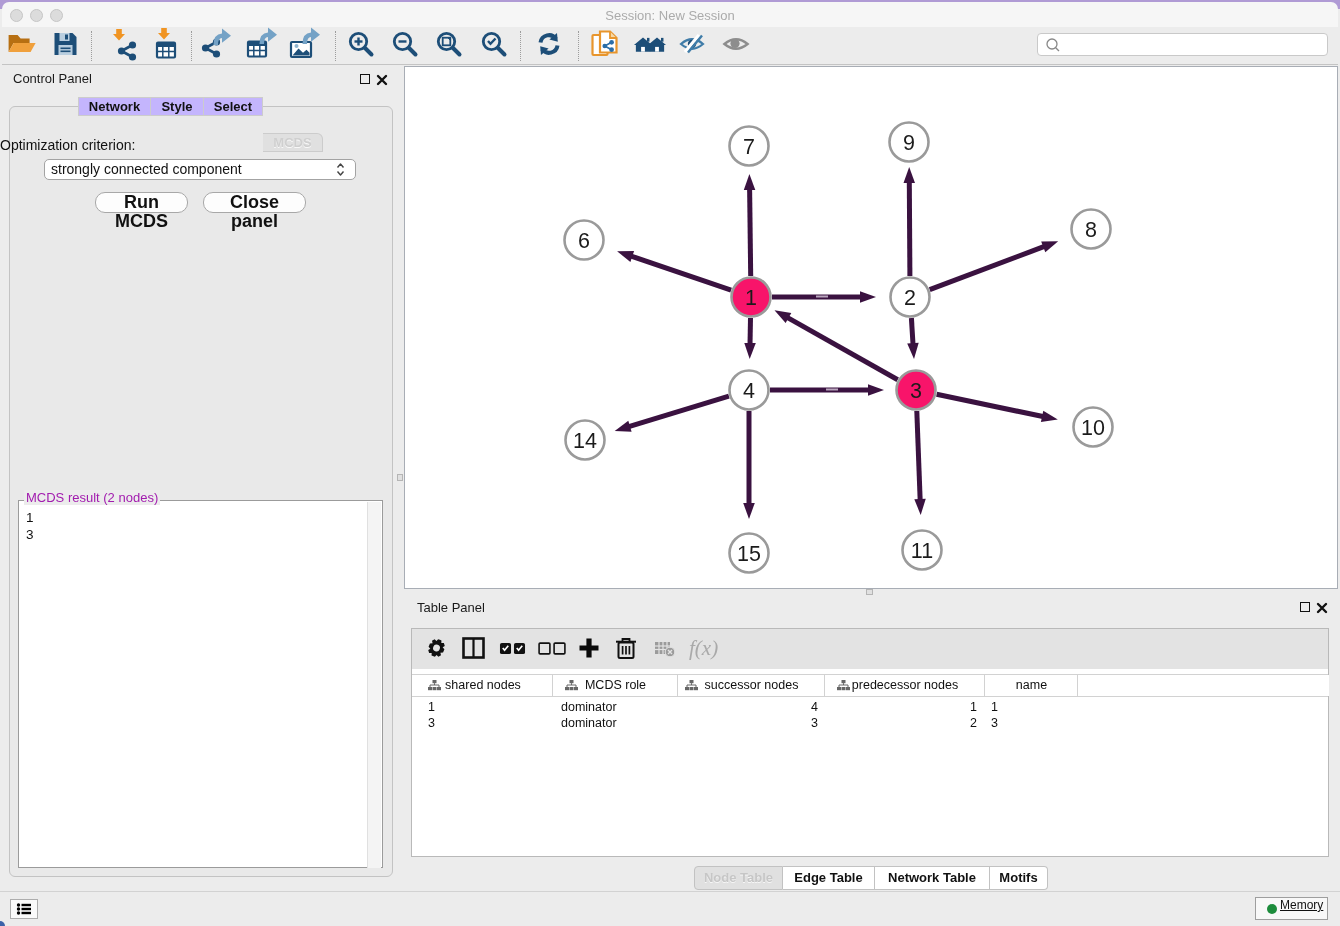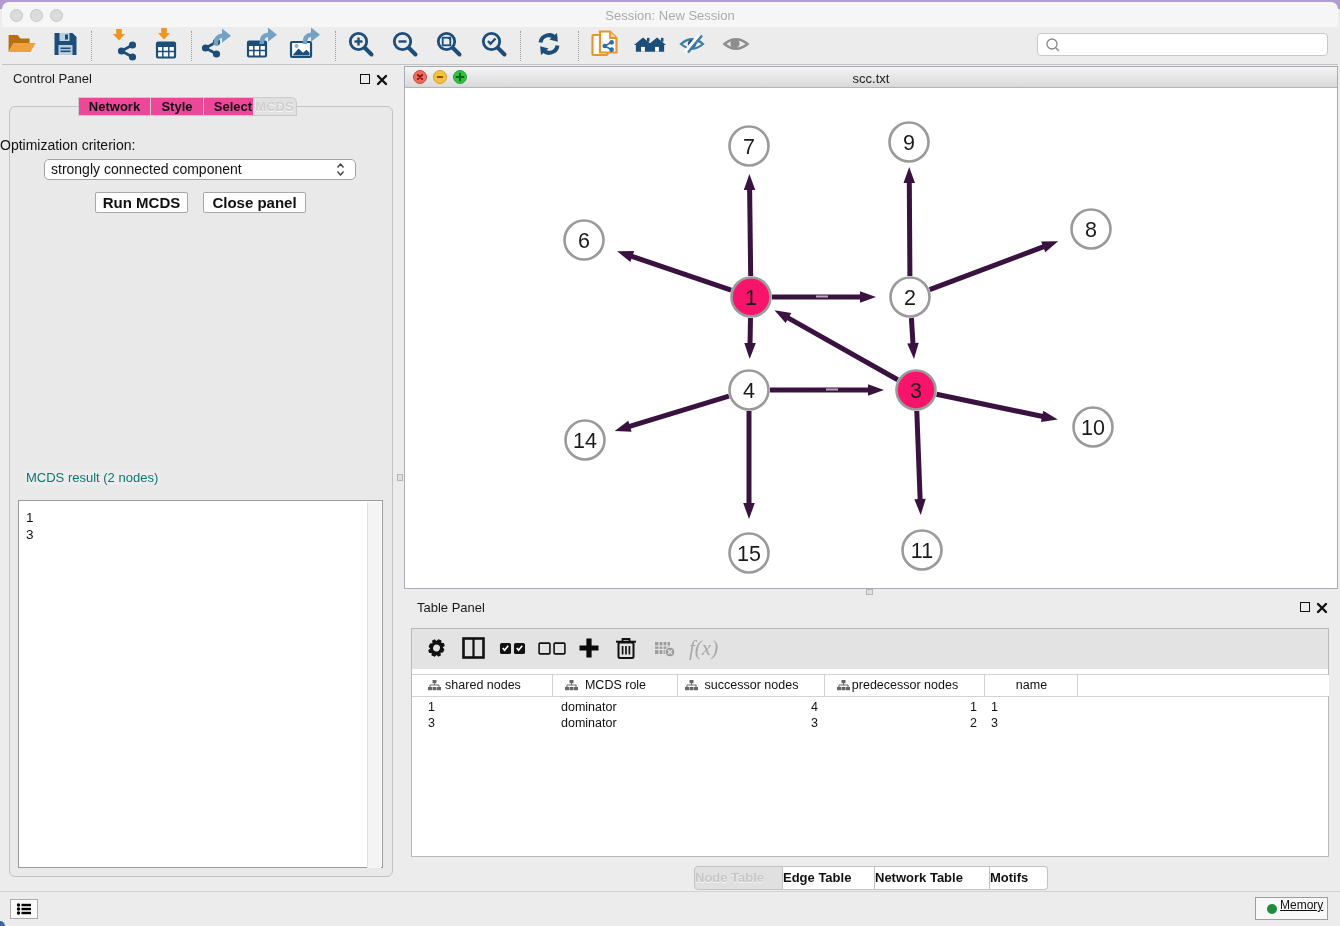--- a/index.html
+++ b/index.html
@@ -11,44 +11,44 @@
 #titlebar { left:2px; top:2px; width:1336px; height:37px; background:#f6f6f6; border-bottom:1px solid #d9d9d9; border-radius:7px 7px 0 0; }
 .tl { position:absolute; top:7px; width:13px; height:13px; border-radius:50%; background:#dcdcdc; border:1px solid #c6c6c6; }
 #sessiontitle { left:0; right:0; top:6px; text-align:center; font-size:13px; color:#ababab; }
 #toolbar { left:2px; top:27px; width:1336px; height:38px; background:#ececec; border-bottom:1px solid #c4c4c4; }
 .tsep { position:absolute; top:31px; width:1px; height:30px; border-left:1px dotted #9d9d9d; }
 #searchbox { left:1037px; top:33px; width:291px; height:23px; background:#fff; border:1px solid #c9c9c9; border-radius:4px; }
 
 #cp-title { left:13px; top:71px; font-size:13px; color:#1a1a1a; }
 #cp-sq { left:360px; top:74px; width:10px; height:10px; border:1.5px solid #111; }
 #cp-body { left:9px; top:106px; width:384px; height:771px; border:1px solid #c3c3c3; border-radius:6px; background:#e9e9e9; }
-.tab { position:absolute; top:97px; height:19px; background:#ec4899; border:1px solid #ccc; font-size:13px; font-weight:600; color:#111; text-align:center; line-height:18px; }
+.tab { position:absolute; top:97px; height:19px; background:#c4b5fd; border:1px solid #ccc; font-size:13px; font-weight:600; color:#111; text-align:center; line-height:18px; }
 #tab-mcds { background:#e0e0e0; color:#cfcfcf; text-shadow:0 1px 0 #f8f8f8; border-radius:0 6px 0 0; }
 #optlabel { left:0px; top:137px; width:400px; font-size:14px; color:#111; }
 #cp-select { left:44px; top:159px; width:312px; height:21px; background:#fff; border:1px solid #a3a3a3; border-radius:5px; font-size:14px; color:#111; line-height:19px; padding-left:6px; }
-.btn { position:absolute; top:192px; height:21px; background:#fdfdfd; border:1px solid #a8a8a8; border-radius:2px; font-size:15px; font-weight:600; color:#111; text-align:center; line-height:19px; }
+.btn { position:absolute; top:192px; height:21px; background:#fdfdfd; border:1px solid #a8a8a8; border-radius:10px; font-size:18px; font-weight:600; color:#111; text-align:center; line-height:19px; }
 #fieldset { left:18px; top:500px; width:365px; height:368px; border:1px solid #9b9b9b; background:#fff; }
-#fs-legend { left:24px; top:470px; background:#ececec; font-size:13px; color:#0f766e; padding:0 2px; }
+#fs-legend { left:24px; top:490px; background:#ececec; font-size:13px; color:#a21caf; padding:0 2px; }
 #fs-scroll { right:1px; top:1px; width:14px; height:366px; background:#f4f4f4; border-left:1px solid #e0e0e0; }
 #fs-text { left:7px; top:8px; font-size:13.5px; color:#111; line-height:17px; }
 
 #netwin { left:404px; top:66px; width:934px; height:523px; background:#fff; border:1px solid #a8adb5; }
 #nettitle { left:0; top:0; width:100%; height:21px; background:linear-gradient(#f4f4f4,#d9d9d9); border-bottom:1px solid #b4b4b4; }
 #nettitletext { left:0; right:0; top:4px; text-align:center; font-size:13px; font-weight:400; color:#1c1c1c; }
 
 #tp-title { left:417px; top:600px; font-size:13px; color:#1a1a1a; }
 #tp-sq { left:1300px; top:602px; width:10px; height:10px; border:1.5px solid #111; }
 #tp-body { left:411px; top:628px; width:918px; height:229px; border:1px solid #b9b9b9; background:#fff; }
 #tp-toolbar { left:0; top:0; width:100%; height:40px; background:#e3e3e3; }
 #thead { left:1px; top:46px; height:21px; background:#fff; font-size:12.5px; color:#111; }
 .hcell { position:absolute; top:0; height:21px; border-right:1px solid #d2d2d2; }
 .hline { position:absolute; left:0; width:916px; height:1px; background:#d2d2d2; }
 .trow { position:absolute; font-size:12.5px; color:#111; }
 
-.btab { position:absolute; top:866px; height:24px; background:#fff; border:1px solid #c2c2c2; font-size:13px; font-weight:600; color:#111; text-align:left; line-height:22px; }
+.btab { position:absolute; top:866px; height:24px; background:#fff; border:1px solid #c2c2c2; font-size:13px; font-weight:600; color:#111; text-align:center; line-height:22px; }
 #btab-node { background:#e0e0e0; color:#c6c6c6; text-shadow:0 1px 0 #f6f6f6; border-radius:4px 0 0 4px; }
 #btab-motifs { border-radius:0 4px 4px 0; }
 
 #statusline { left:0; top:891px; width:1340px; height:1px; background:#d2d2d2; }
 #listbtn { left:10px; top:899px; width:28px; height:20px; background:#fafafa; border:1px solid #adadad; }
 #membtn { left:1255px; top:897px; width:73px; height:23px; background:#f8f8f8; border:1px solid #9e9e9e; font-size:12px; color:#111; }
 #memdot { left:11px; top:6px; width:10px; height:10px; border-radius:50%; background:#1d8c3c; }
 .corner { position:absolute; width:5px; height:5px; background:#3c62a8; }
 </style>
 </head>
@@ -214,48 +214,37 @@
 
 <div class="abs" id="cp-title">Control Panel</div>
 <div class="abs" id="cp-sq"></div>
 <svg class="abs" style="left:376px;top:74px" width="12" height="12" viewBox="0 0 12 12">
     <path d="M2 2 L10 10 M10 2 L2 10" stroke="#111" stroke-width="2.4" stroke-linecap="round"></path>
   </svg>
 <div class="abs" id="cp-body"></div>
 <div class="tab" style="left:78px;width:73px;">Network</div>
 <div class="tab" style="left:151px;width:53px;border-left:none;">Style</div>
 <div class="tab" style="left:204px;width:59px;border-left:none;">Select</div>
-<div class="tab" id="tab-mcds" style="left:253px;width:44px;border-left:none;">MCDS</div>
+<div class="tab" id="tab-mcds" style="left:263px;width:60px;border-left:none;margin-top:36px;">MCDS</div>
 <div class="abs" id="optlabel">Optimization criterion:</div>
 <div class="abs" id="cp-select">strongly connected component
   <svg width="9" height="15" style="position:absolute;right:10px;top:2px" viewBox="0 0 9 15">
       <path d="M1.5 5.5 L4.5 2 L7.5 5.5" fill="none" stroke="#444" stroke-width="1.4" stroke-linejoin="round"></path>
       <path d="M1.5 9.5 L4.5 13 L7.5 9.5" fill="none" stroke="#444" stroke-width="1.4" stroke-linejoin="round"></path>
     </svg>
 </div>
 <div class="btn" style="left:95px;width:93px;">Run MCDS</div>
 <div class="btn" style="left:203px;width:103px;">Close panel</div>
 <div class="abs" id="fieldset">
     <div class="abs" id="fs-scroll"></div>
     <div class="abs" id="fs-text">1<br>3</div>
   </div>
 <div class="abs" id="fs-legend">MCDS result (2 nodes)</div>
 
 <div class="abs" id="netwin">
-  <div class="abs" id="nettitle">
-    <div class="abs" id="nettitletext">scc.txt</div>
-    <svg class="abs" style="left:7px;top:2px" width="62" height="16" viewBox="0 0 62 16">
-      <circle cx="8" cy="8" r="6.5" fill="#ed6a5f" stroke="#d0493e" stroke-width="1"></circle>
-      <path d="M5.8 5.8 L10.2 10.2 M10.2 5.8 L5.8 10.2" stroke="#7e150d" stroke-width="1.7" stroke-linecap="round"></path>
-      <circle cx="28" cy="8" r="6.5" fill="#f5c33b" stroke="#dba02a" stroke-width="1"></circle>
-      <rect x="24.6" y="7" width="6.8" height="2" rx="1" fill="#90570f"></rect>
-      <circle cx="48" cy="8" r="6.5" fill="#2fc142" stroke="#26a338" stroke-width="1"></circle>
-      <path d="M48 4.6 L48 11.4 M44.6 8 L51.4 8" stroke="#066416" stroke-width="1.9" stroke-linecap="round"></path>
-    </svg>
-  </div>
   <svg class="abs" style="left:-1px;top:21px" width="932" height="500" viewBox="0 0 932 500" id="graph">
 <line x1="346.7" y1="188.0" x2="345.6" y2="100.0" stroke="#3a1240" stroke-width="5"></line>
 <polygon points="345.4,86.0 351.3,101.9 339.8,102.1" fill="#3a1240"></polygon>
 <line x1="327.1" y1="202.2" x2="226.4" y2="167.8" stroke="#3a1240" stroke-width="5"></line>
 <polygon points="213.1,163.3 230.1,163.0 226.4,173.9" fill="#3a1240"></polygon>
 <line x1="368.0" y1="209.0" x2="458.0" y2="209.0" stroke="#3a1240" stroke-width="5"></line>
 <polygon points="472.0,209.0 456.0,214.8 456.0,203.2" fill="#3a1240"></polygon>
 <line x1="346.5" y1="230.0" x2="346.0" y2="257.0" stroke="#3a1240" stroke-width="5"></line>
 <polygon points="345.7,271.0 340.3,254.9 351.8,255.1" fill="#3a1240"></polygon>
 <line x1="505.9" y1="188.0" x2="505.3" y2="93.0" stroke="#3a1240" stroke-width="5"></line>

